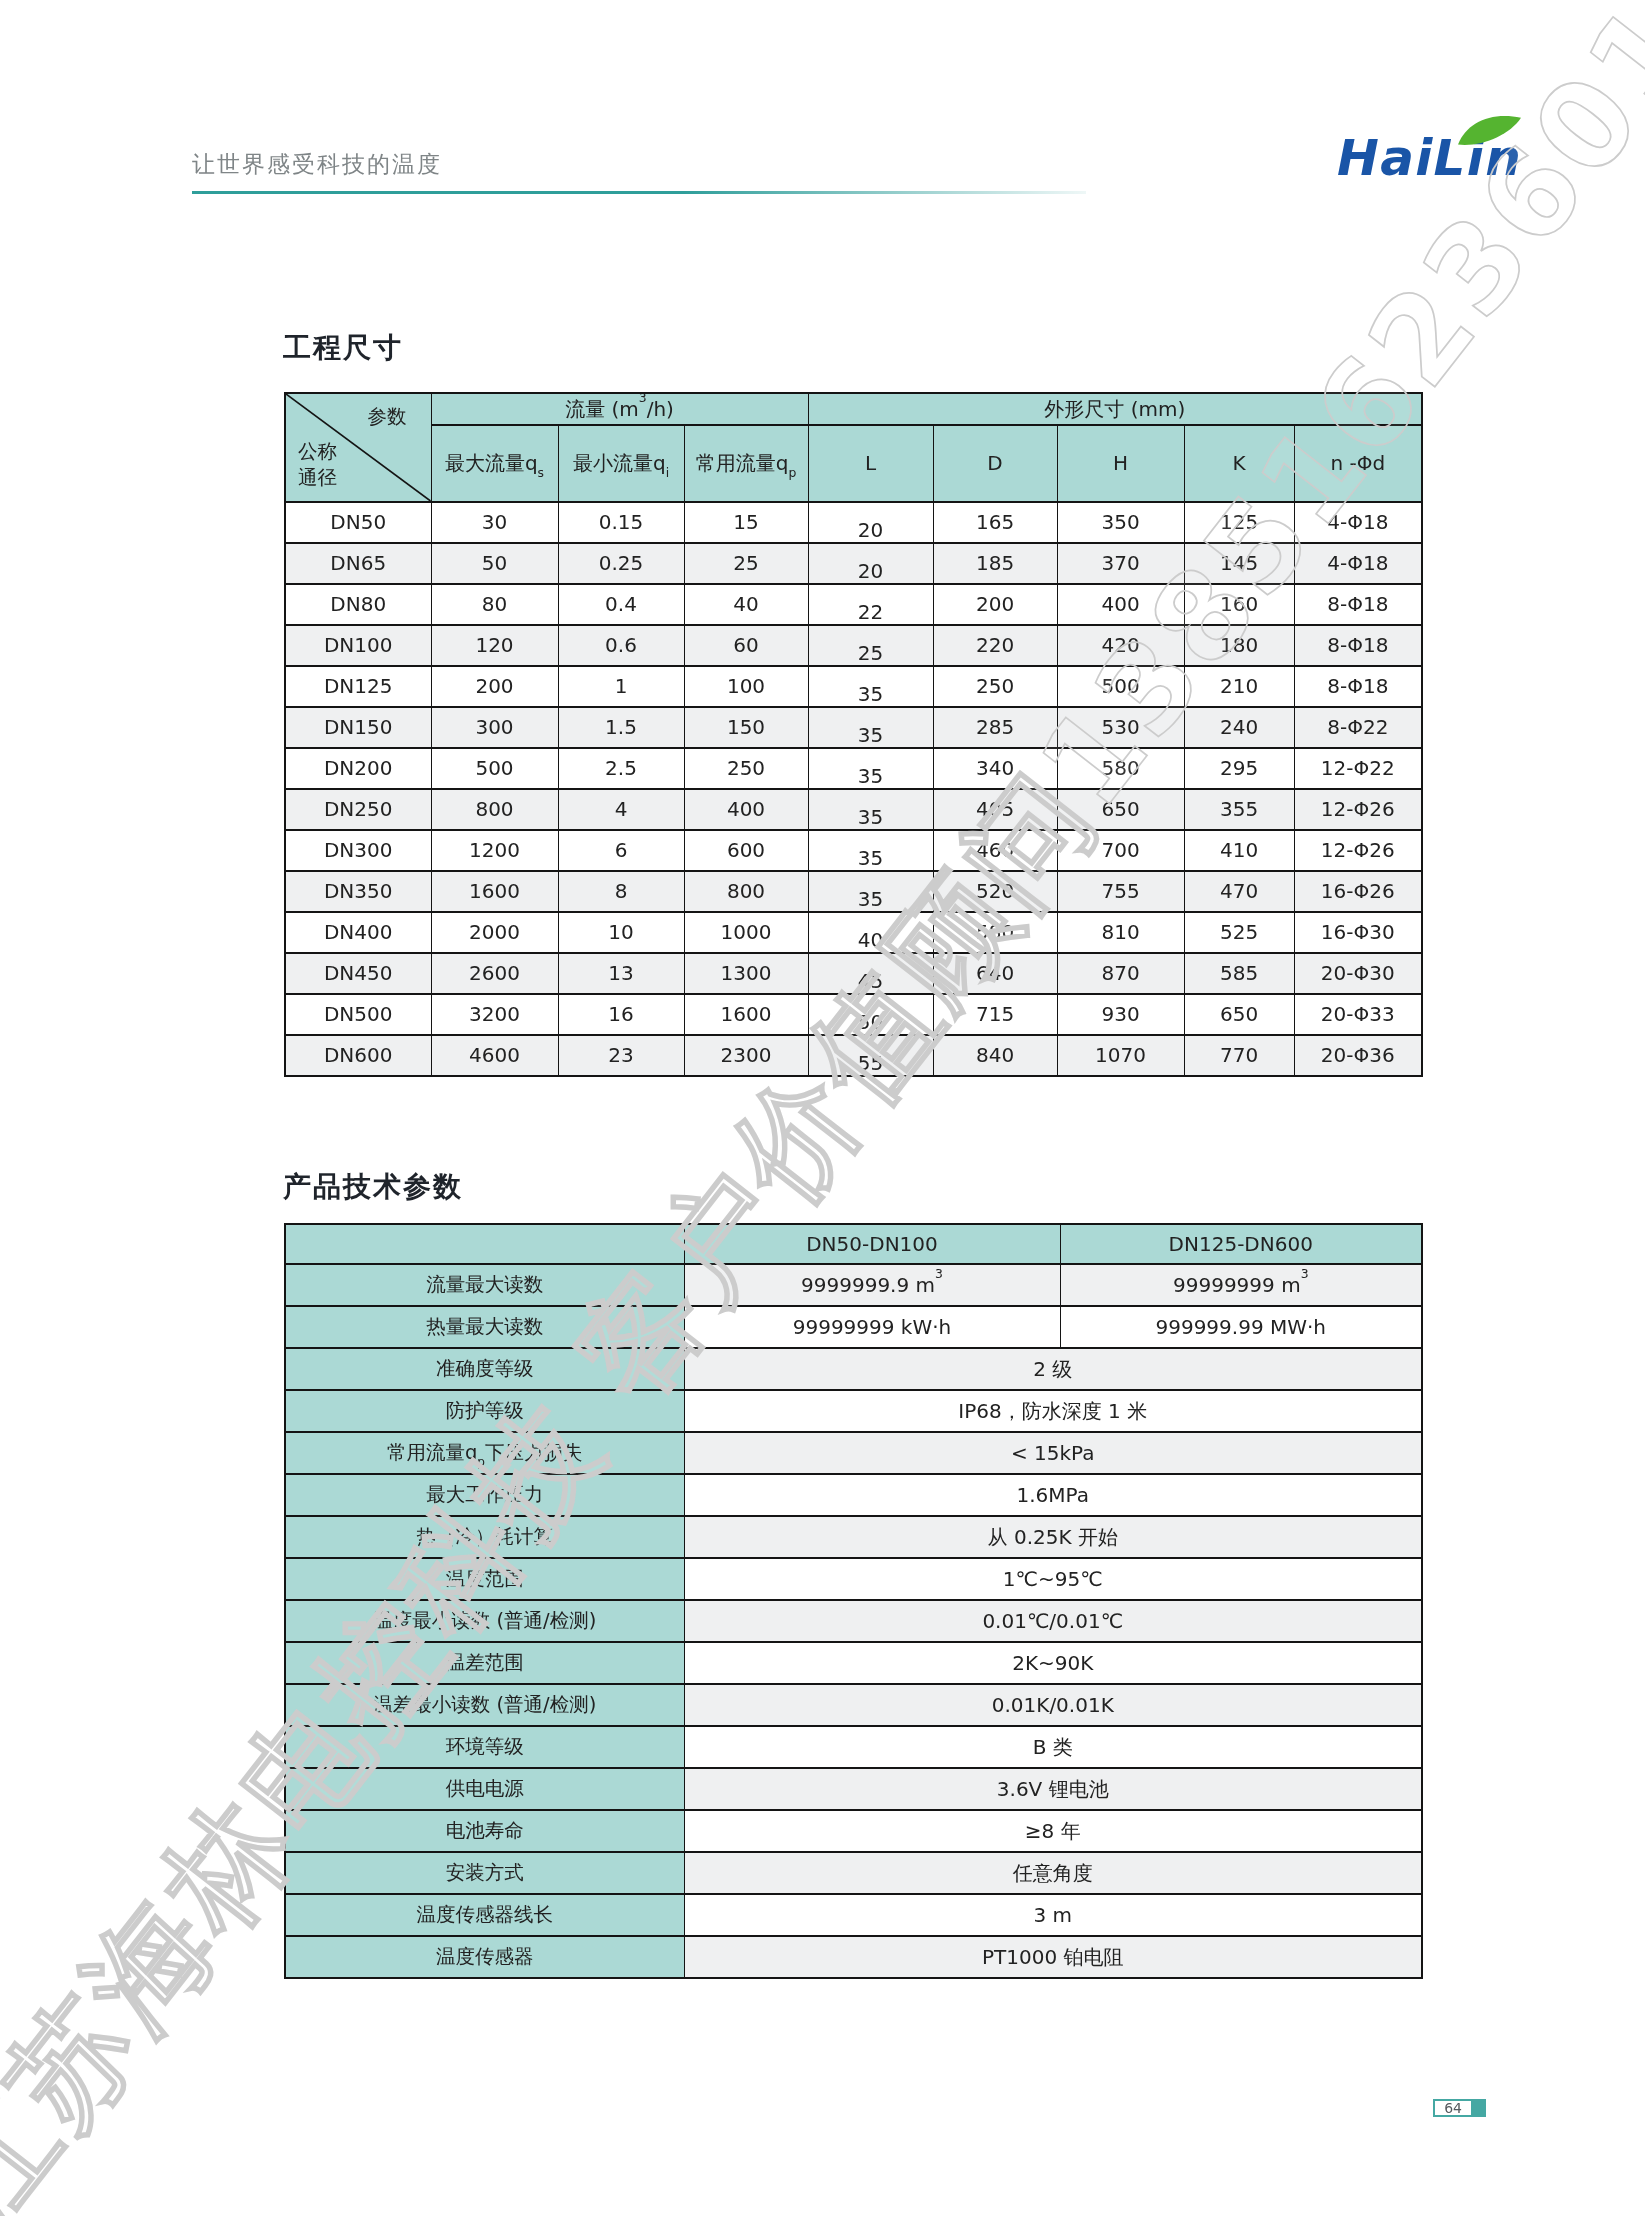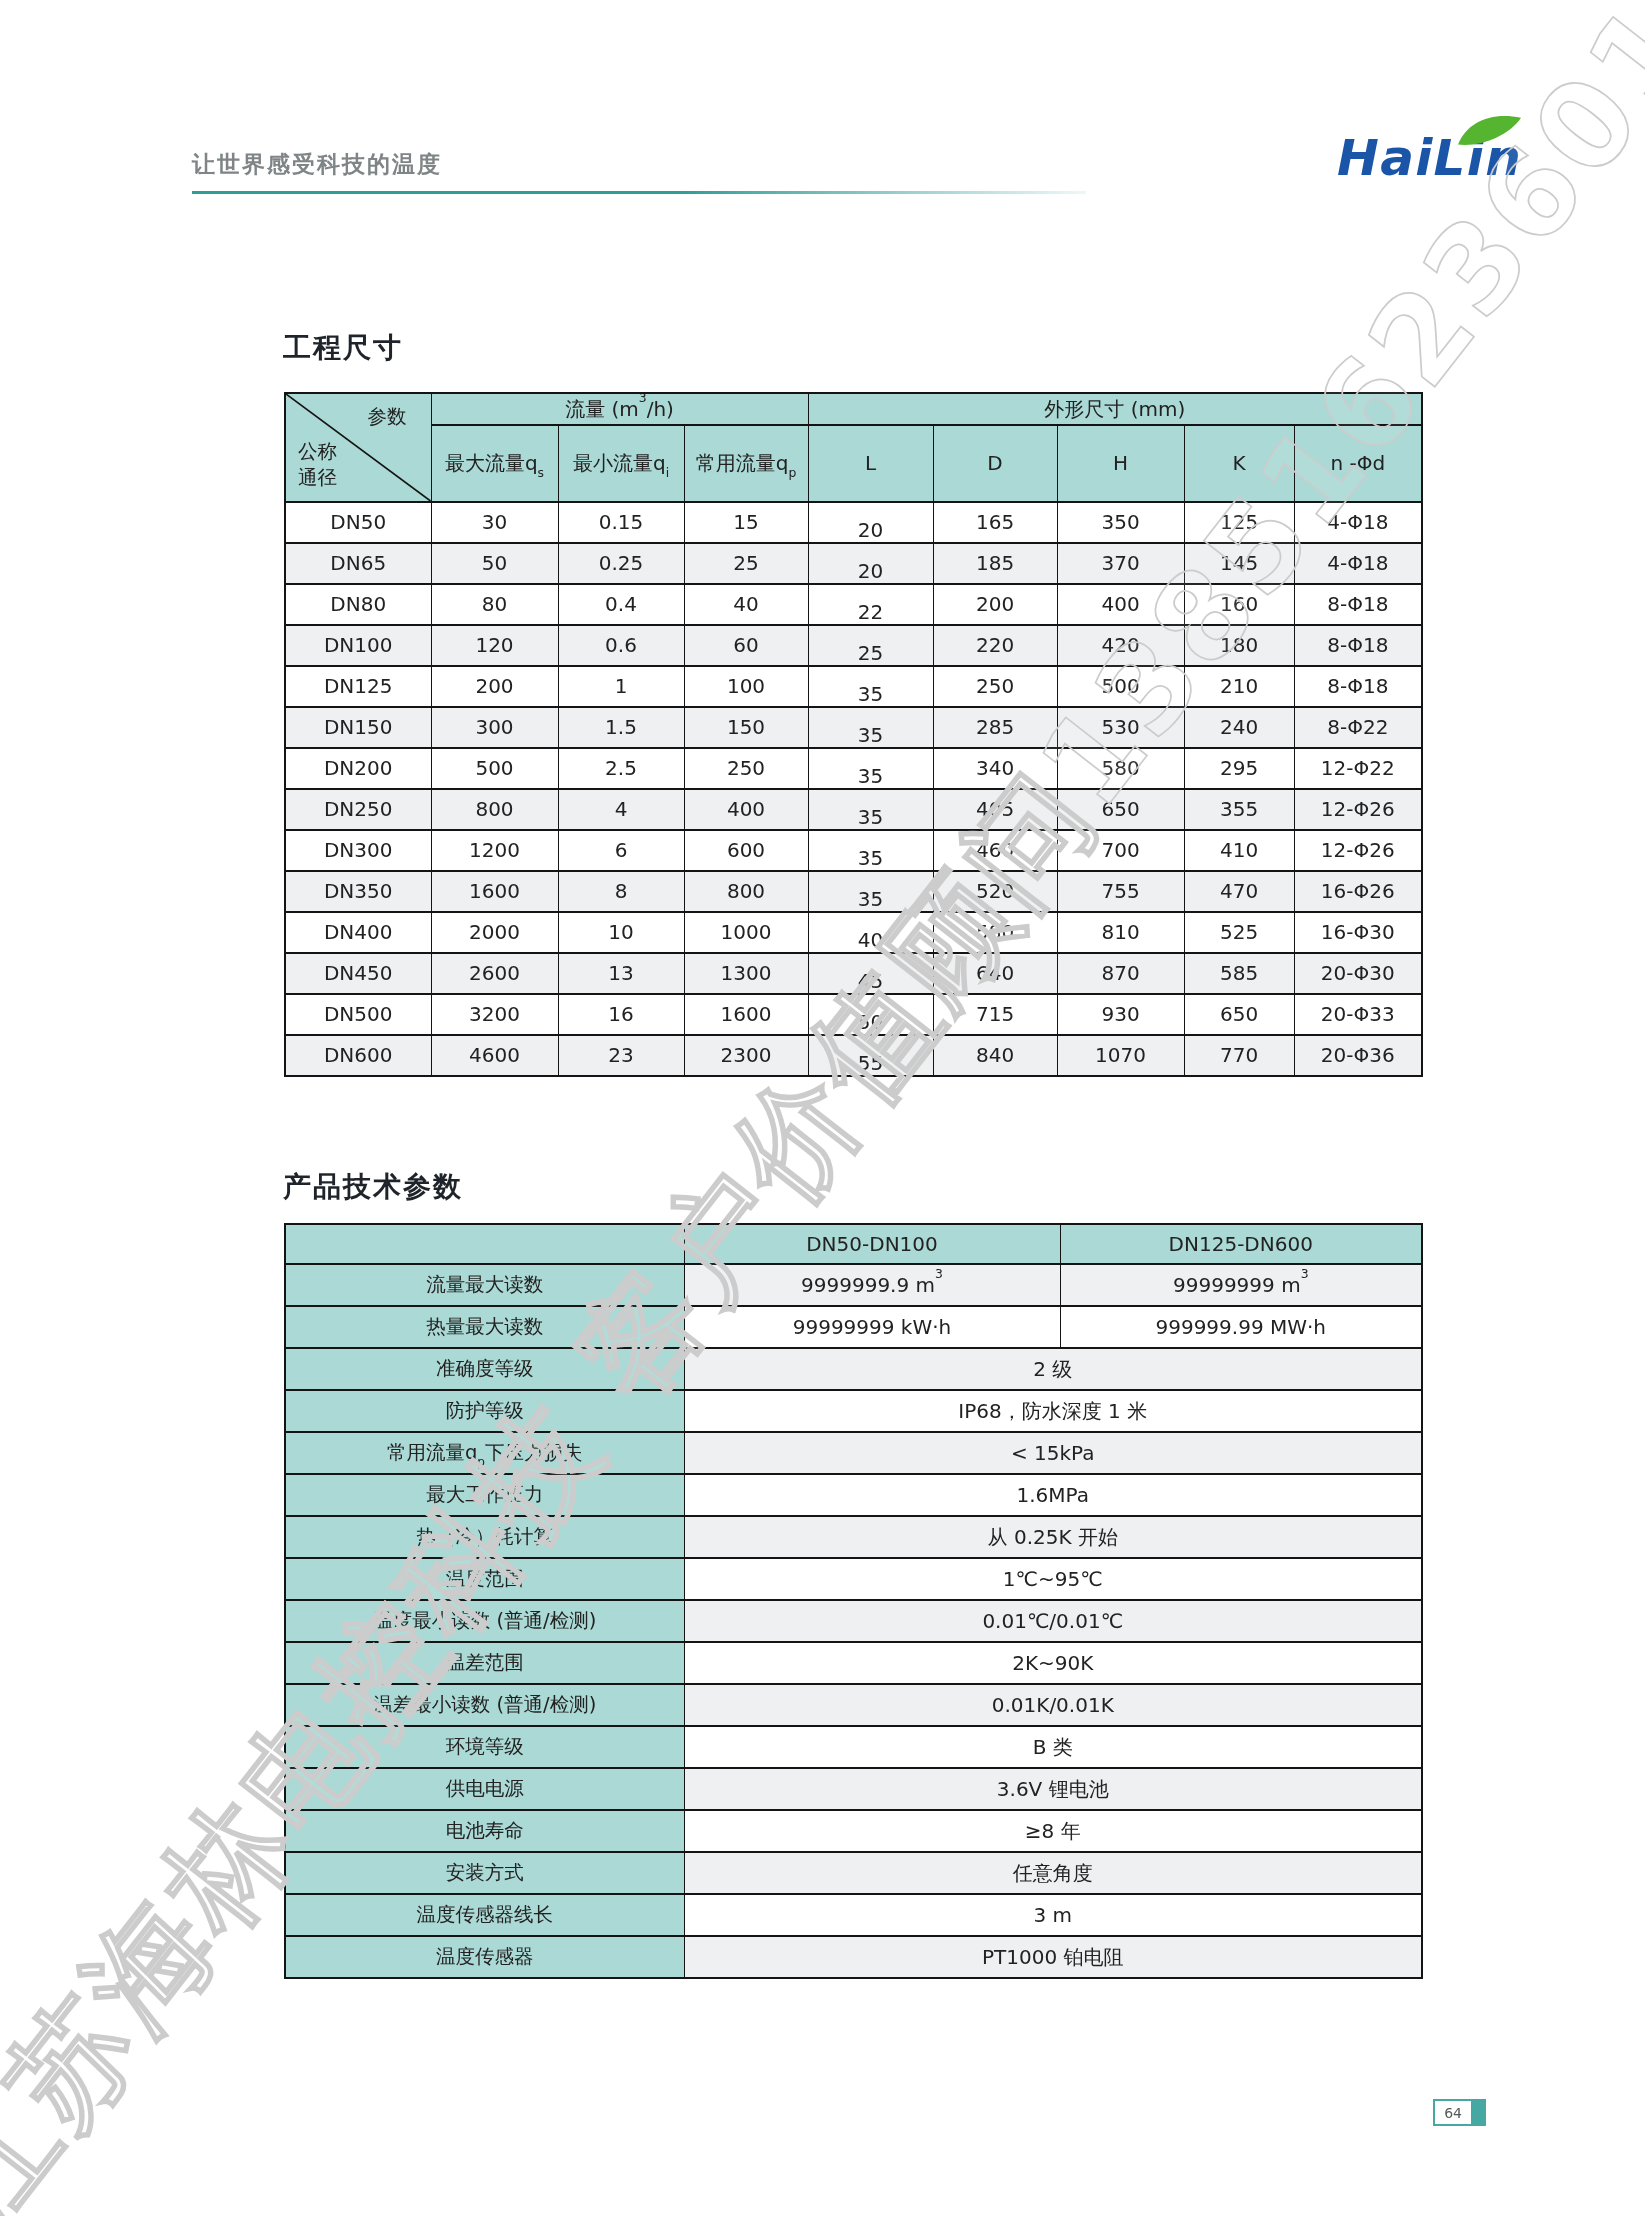--- a/index.html
+++ b/index.html
@@ -14,21 +14,21 @@
     position:absolute; left:-558px; top:1068px; width:2694px;
     transform:rotate(-52deg);
     font-size:120px; font-weight:bold; letter-spacing:5.4px;
     white-space:nowrap; text-align:center;
     color:#dedede; z-index:5; pointer-events:none;
   }
   @supports (-webkit-text-stroke: 1px black){
     .watermark{color:rgba(255,255,255,0.08); -webkit-text-stroke:1.7px #cccccc;}
   }
   
-  .slogan{position:absolute; left:192px; top:149px; font-size:23px; letter-spacing:2px; color:#7f8587;font-weight:bold;}
+  .slogan{position:absolute; left:192px; top:149px; font-size:23px; letter-spacing:2px; color:#7f8587;}
   .rule{position:absolute; left:192px; top:191px; width:894px; height:2.7px;
         background:linear-gradient(to right,#2f9e9a 0%,#2f9e9a 55%,rgba(47,158,154,0.08) 100%);}
   .logo{position:absolute; left:1337px; top:133px; font-size:50px; font-weight:bold; font-style:italic;
         color:#1a55a7; letter-spacing:1.3px; line-height:1;}
   .logo .leaf{position:absolute; right:-1.3px; top:-20px; width:67px; height:35px;}
   
   .sec-title{position:absolute; left:283px; margin:0; font-size:28px; font-weight:bold;
              letter-spacing:2px; color:#1f242b; z-index:2;}
   #title1{top:329px;}
   #title2{top:1168px;}
@@ -53,21 +53,21 @@
   .corner .p1{position:absolute; right:24px; top:12px; font-size:19.5px;}
   .corner .p2{position:absolute; left:12px; bottom:9.4px; font-size:19.5px; text-align:center; line-height:1.35;}
   
   #t2{top:1223px; width:1137px;}
   #t2 thead tr{height:40px;}
   #t2 tbody tr{height:42px;}
   #t2 td.lbl{background:#abd9d5; font-size:19.5px;}
   #t2 thead td{background:#abd9d5; font-size:20px;}
   #t2 tbody tr:nth-child(odd) td.val{background:#eff0f1;}
   
-  .pagebox{position:absolute; left:1433px; top:2099px; width:53px; height:27px;
+  .pagebox{position:absolute; left:1433px; top:2099px; width:53px; height:18px;
            border:2px solid #45a8a3; background:#ffffff; display:flex; box-sizing:border-box; z-index:6;}
   .pagebox .num{flex:1; display:flex; align-items:center; justify-content:center;
                 font-size:14px; color:#54595e;}
   .pagebox .blk{width:12.8px; background:#45a8a3;}
 </style>
 </head>
 <body>
 
 <div id="page">
 

